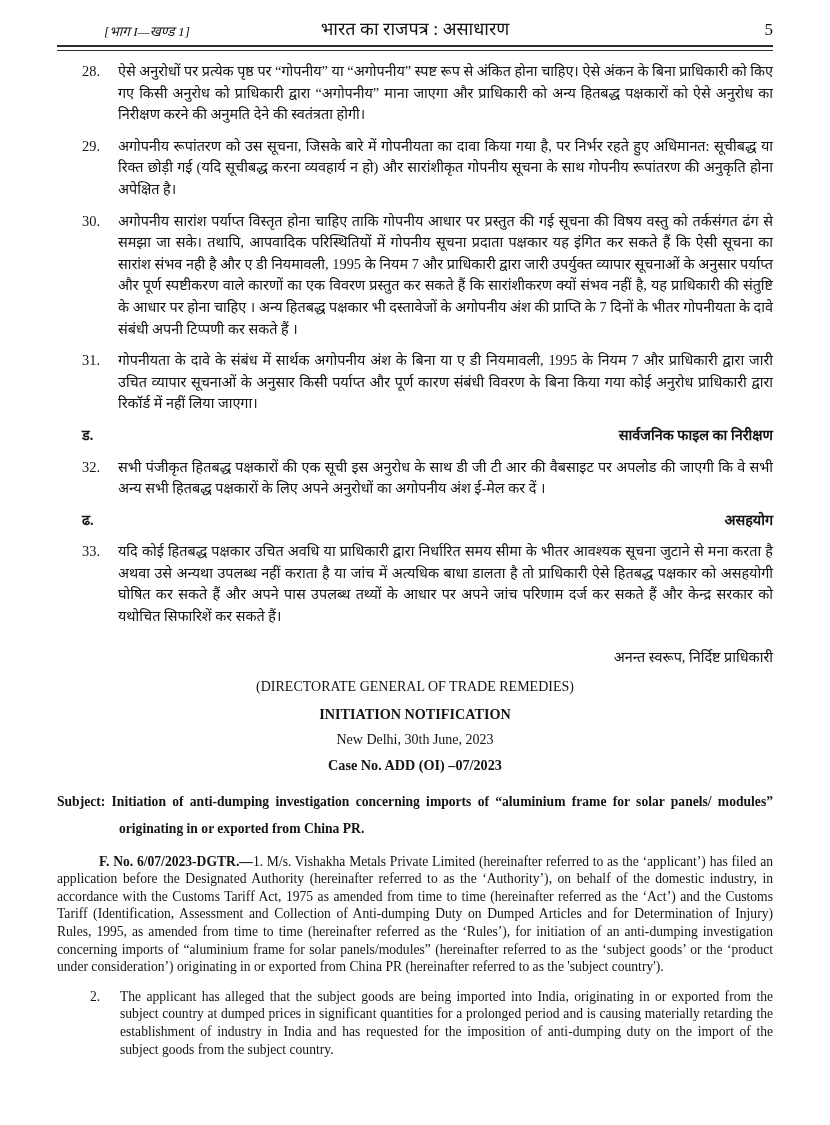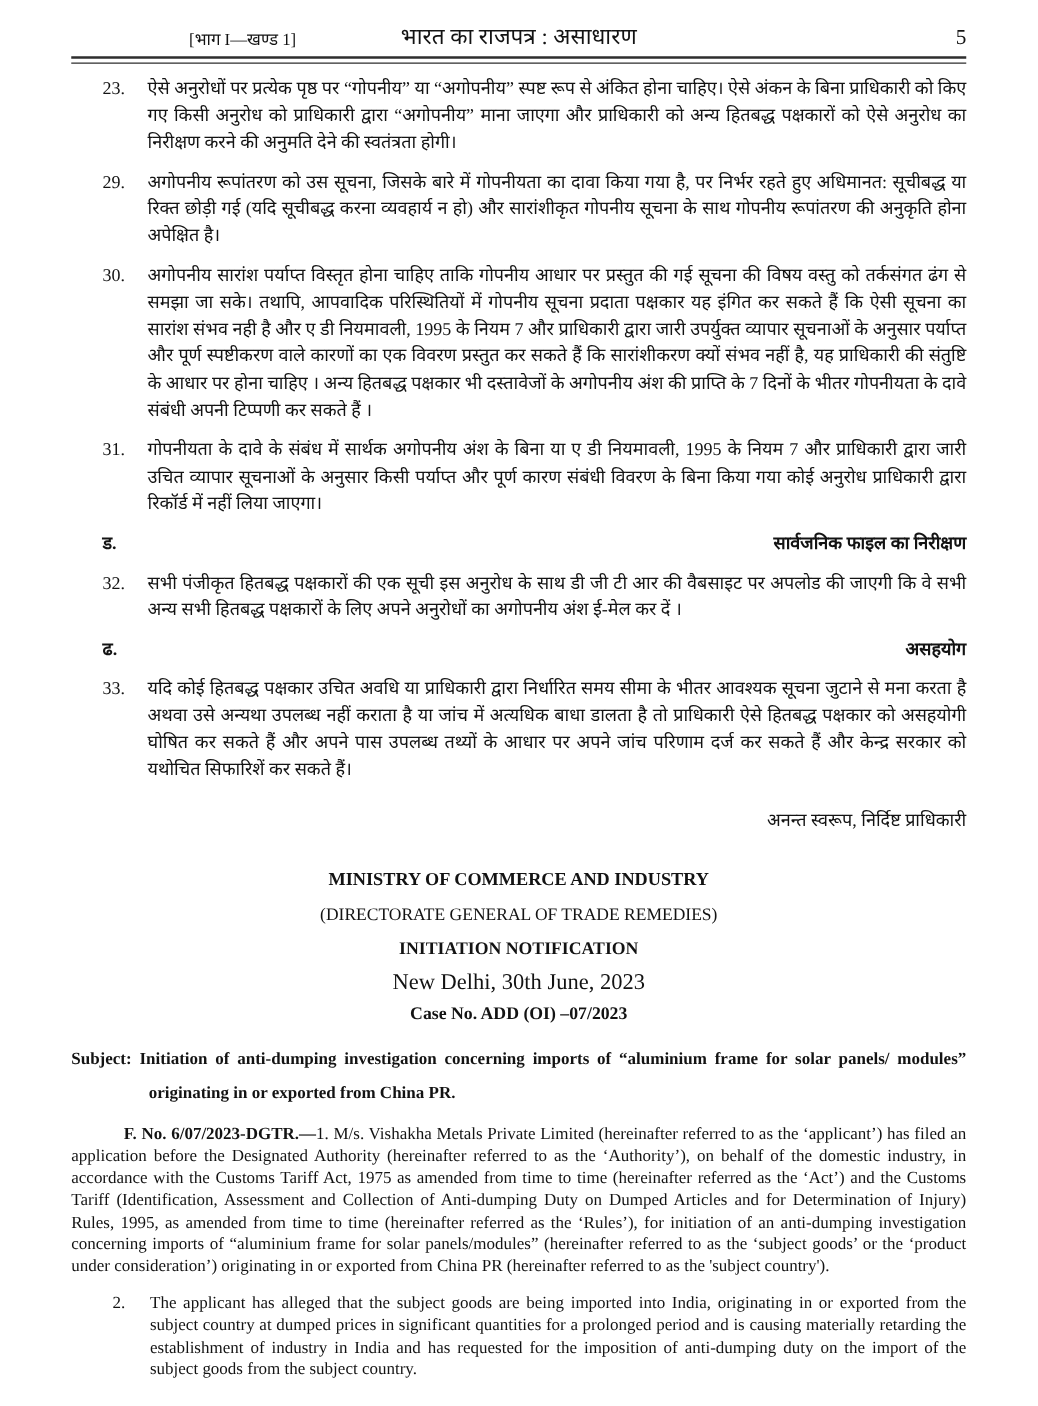--- a/index.html
+++ b/index.html
@@ -13,21 +13,21 @@
     box-sizing: border-box;
     width: 830px; height: 1125px;
     padding: 16px 57px 0 57px;
     overflow: hidden;
   }
   
   .masthead {
     display: flex; justify-content: space-between; align-items: flex-end;
     font-size: 13.5px;
   }
-  .masthead .m-left  { width: 180px; text-align: right; }
+  .masthead .m-left  { width: 180px; text-align: center; font-style: italic; }
   .masthead .m-center{ flex: 1; text-align: center; font-size: 18px; }
   .masthead .m-right { width: 180px; text-align: right; font-size: 17px; }
   .double-rule {
     margin-top: 5px; height: 3px;
     border-top: 2.4px solid #2e2e2e;
     border-bottom: 1.6px solid #2e2e2e;
   }
   
   .hindi { font-size: 14.4px; line-height: 21.6px; margin-top: 8px; }
   .h-item { display: flex; margin-top: 10px; }
@@ -37,21 +37,21 @@
   .h-text { flex: 1; text-align: justify; }
   .h-heading { font-weight: bold; }
   .h-heading .h-text { text-align: right; }
   .signature { text-align: right; margin-top: 19px; }
   
   .english { font-size: 13.6px; line-height: 17.6px; }
   .c-line { text-align: center; }
   .c-ministry   { margin-top: 28px; font-weight: bold; font-size: 14.6px; }
   .c-directorate{ margin-top: 10px; font-size: 14px; }
   .c-initiation { margin-top: 10px; font-weight: bold; font-size: 14.2px; }
-  .c-placedate  { margin-top: 8px;  font-size: 18px; }
+  .c-placedate  { margin-top: 8px;  font-size: 14px; }
   .c-caseno     { margin-top: 8px;  font-weight: bold; font-size: 14.2px; }
   .subject {
     margin-top: 13px; font-weight: bold; text-align: justify;
     padding-left: 62px; text-indent: -62px; line-height: 27px;
   }
   .para1 {
     margin-top: 11px; text-align: justify; text-indent: 42px;
   }
   .para2 { display: flex; margin-top: 12px; }
   .p2-num {
@@ -67,21 +67,21 @@
   <div class="masthead">
     <span class="m-left">[भाग I—खण्ड  1]</span>
     <span class="m-center">भारत का राजपत्र : असाधारण</span>
     <span class="m-right">5</span>
   </div>
   <div class="double-rule"></div>
 
   <div class="hindi">
 
     <div class="h-item">
-      <div class="h-num">23.</div>
+      <div class="h-num">28.</div>
       <div class="h-text">ऐसे अनुरोधों पर प्रत्येक पृष्ठ पर “गोपनीय” या “अगोपनीय” स्पष्ट रूप से अंकित होना चाहिए। ऐसे अंकन के बिना प्राधिकारी को किए गए किसी अनुरोध को प्राधिकारी द्वारा “अगोपनीय” माना जाएगा और प्राधिकारी को अन्य हितबद्ध पक्षकारों को ऐसे अनुरोध का निरीक्षण करने की अनुमति देने की स्वतंत्रता होगी।</div>
     </div>
 
     <div class="h-item">
       <div class="h-num">29.</div>
       <div class="h-text">अगोपनीय रूपांतरण को उस सूचना, जिसके बारे में गोपनीयता का दावा किया गया है, पर निर्भर रहते हुए अधिमानत: सूचीबद्ध या रिक्त छोड़ी गई (यदि सूचीबद्ध करना व्यवहार्य न हो) और सारांशीकृत गोपनीय सूचना के साथ गोपनीय रूपांतरण की अनुकृति होना अपेक्षित है।</div>
     </div>
 
     <div class="h-item">
       <div class="h-num">30.</div>
@@ -110,21 +110,20 @@
 
     <div class="h-item">
       <div class="h-num">33.</div>
       <div class="h-text">यदि कोई हितबद्ध पक्षकार उचित अवधि या प्राधिकारी द्वारा निर्धारित समय सीमा  के भीतर आवश्यक सूचना जुटाने से मना करता है अथवा उसे अन्यथा उपलब्ध नहीं कराता है या जांच में अत्यधिक बाधा डालता है तो प्राधिकारी ऐसे हितबद्ध पक्षकार को असहयोगी घोषित कर सकते हैं और अपने पास उपलब्ध तथ्यों के आधार पर अपने जांच परिणाम दर्ज कर सकते हैं और केन्द्र सरकार को यथोचित सिफारिशें कर सकते हैं।</div>
     </div>
 
     <div class="signature">अनन्त स्वरूप, निर्दिष्ट प्राधिकारी</div>
   </div>
 
   <div class="english">
-    <div class="c-line c-ministry">MINISTRY OF COMMERCE AND INDUSTRY</div>
     <div class="c-line c-directorate">(DIRECTORATE GENERAL OF TRADE REMEDIES)</div>
     <div class="c-line c-initiation">INITIATION NOTIFICATION</div>
     <div class="c-line c-placedate">New Delhi, 30th June, 2023</div>
     <div class="c-line c-caseno">Case No. ADD (OI) –07/2023</div>
 
     <div class="subject">Subject: Initiation of anti-dumping investigation concerning imports of “aluminium frame for solar panels/ modules” originating in or exported from China PR.</div>
 
     <div class="para1"><b>F. No. 6/07/2023-DGTR.—</b><span>1. M/s. Vishakha Metals Private Limited (hereinafter referred to as the ‘applicant’) has filed an application before the Designated Authority (hereinafter referred to as the ‘Authority’), on behalf of the domestic industry, in accordance with the Customs Tariff Act, 1975 as amended from time to time (hereinafter referred as the ‘Act’) and the Customs Tariff (Identification, Assessment and Collection of Anti-dumping Duty on Dumped Articles and for Determination of Injury) Rules, 1995, as amended from time to time (hereinafter referred as the ‘Rules’), for initiation of an anti-dumping investigation concerning imports of “aluminium frame for solar panels/modules” (hereinafter referred to as the ‘subject goods’ or the ‘product under consideration’) originating in or exported from China PR (hereinafter referred to as the 'subject country').</span></div>
 
     <div class="para2">

